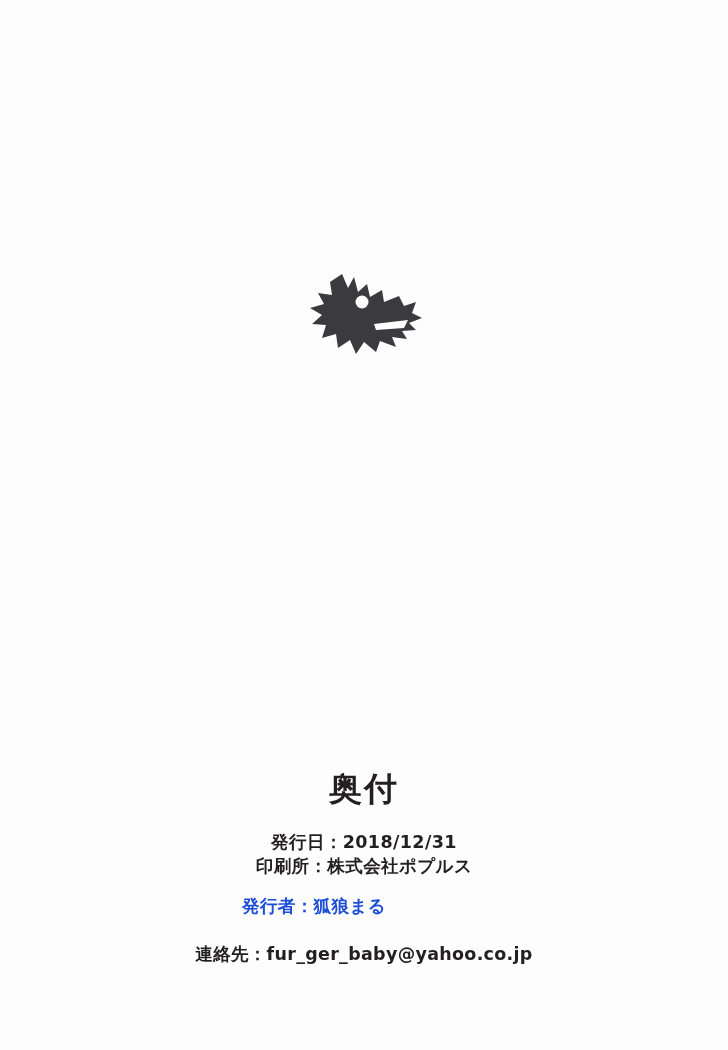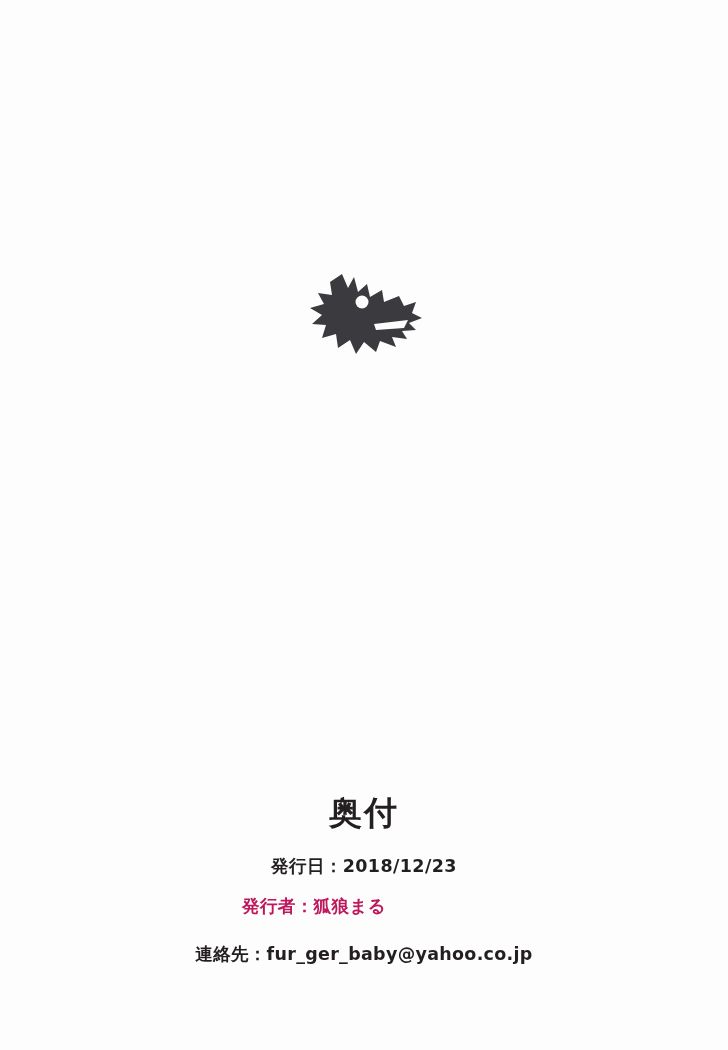--- a/index.html
+++ b/index.html
@@ -64,21 +64,21 @@
   }
 
   .row2 {
     display: flex;
     justify-content: center;
     align-items: baseline;
     font-family: Liberation Mono, monospace;
     font-size: 17.5px;
     font-weight: bold;
     letter-spacing: 0.4px;
-    color: #be185d;
+    color: #1d4ed8;
     gap: 19px;
   }
   .row2 .cell-left {
     width: 250px;
     text-align: left;
     padding-left: 6px;
   }
   .row2 .cell-right {
     width: 250px;
     text-align: left;
@@ -113,22 +113,23 @@
       </g>
       <circle cx="58" cy="34" r="6.5" fill="#fdfdfd"></circle>
       <path d="M70 56 L104 52 L100 60 L72 62 Z" fill="#fdfdfd"></path>
     </svg>
   </div>
 
   <div class="colophon">
 
     <div class="colophon-title">奥付</div>
 
-    <div class="line-center">発行日：2018/12/23</div>
+    <div class="line-center">発行日：2018/12/31</div>
 
+    <div class="line-center">印刷所：株式会社ポプルス</div>
 
     <div class="spacer-sm"></div>
 
     <div class="row2">
       <div class="cell-left">発行者：狐狼まる</div>
     </div>
 
     <div class="spacer-xs"></div>
 
     <div class="row2">

